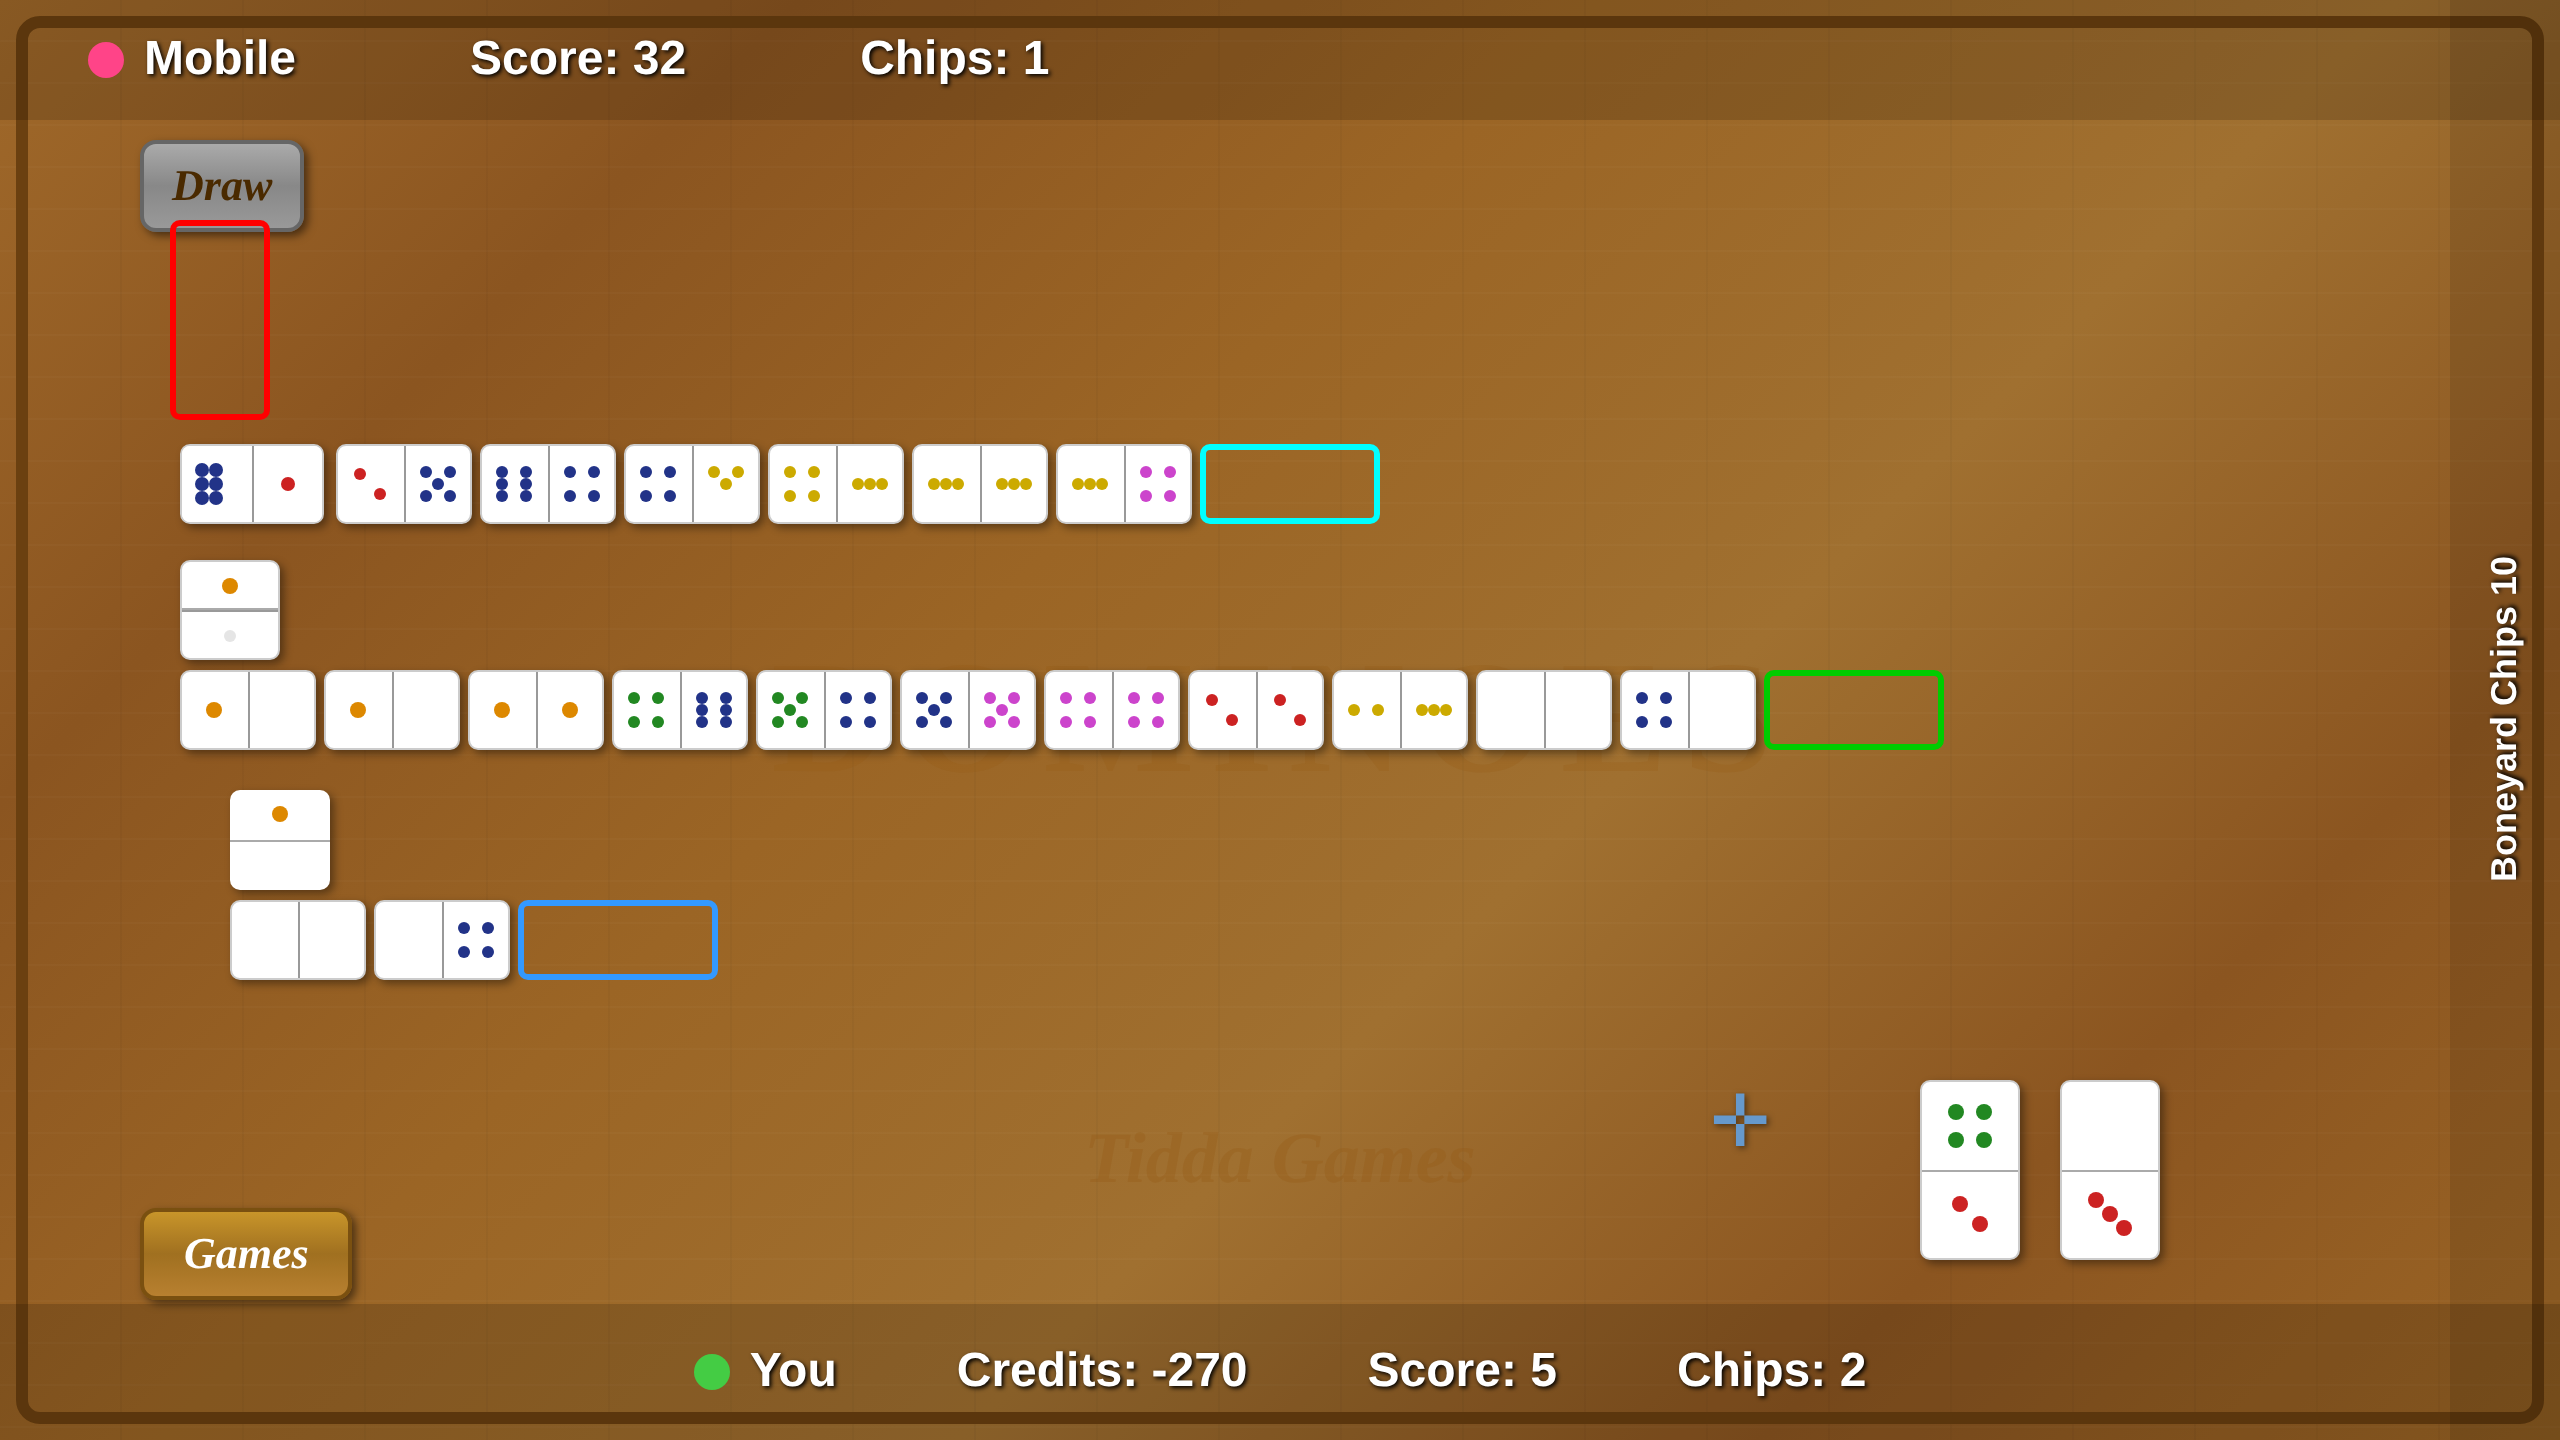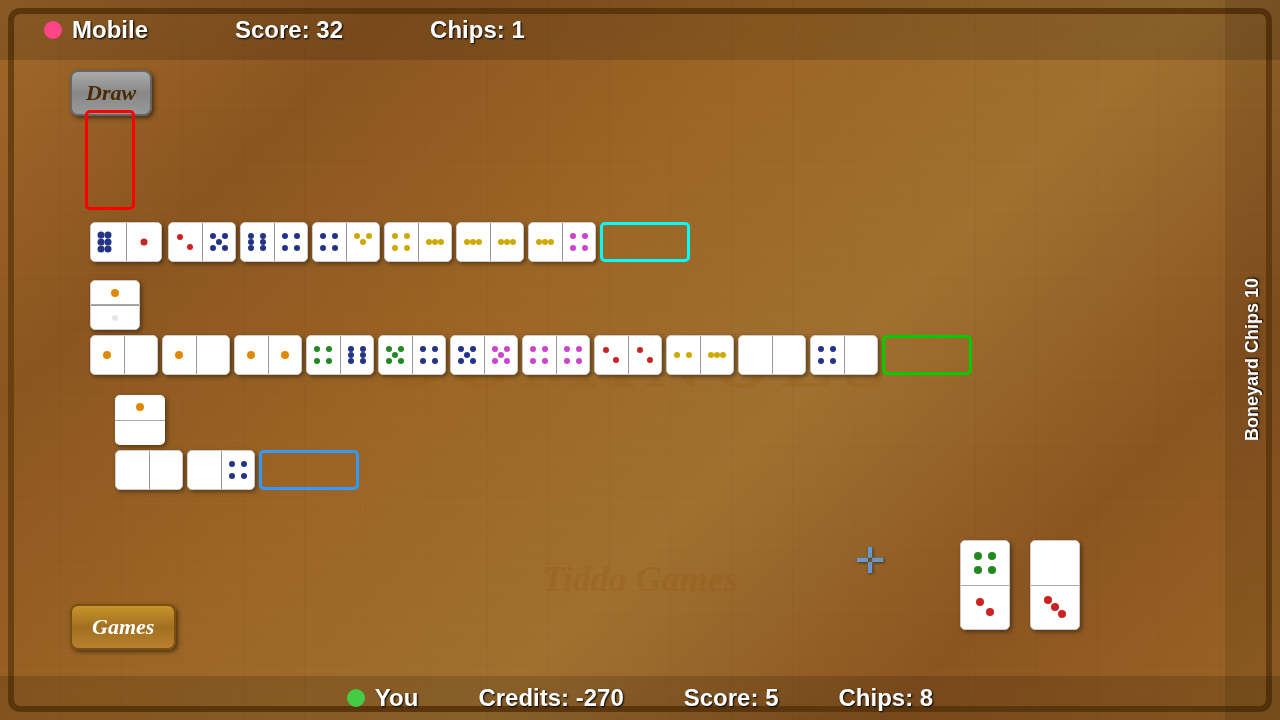--- a/index.html
+++ b/index.html
@@ -79,21 +79,21 @@
       height: 18px;
       border-radius: 50%;
     }
 
     
     .status-bar-bottom {
       position: absolute;
       bottom: 0;
       left: 0;
       right: 0;
-      height: 44px;
+      height: 68px;
       display: flex;
       align-items: center;
       justify-content: center;
       gap: 60px;
       background: rgba(0,0,0,0.15);
     }
 
     
     .right-sidebar {
       position: absolute;
@@ -254,21 +254,21 @@
       <div class="dot-indicator" style="background:#44cc44;"></div>
       <span>You</span>
     </div>
     <div class="status-item">
       <span>Credits: -270</span>
     </div>
     <div class="status-item">
       <span>Score: 5</span>
     </div>
     <div class="status-item">
-      <span>Chips: 8</span>
+      <span>Chips: 2</span>
     </div>
   </div>
 
   <div class="right-sidebar">
     <span class="sidebar-text">Boneyard Chips 10</span>
   </div>
 
   <div class="watermark">DOMINOES</div>
   <div class="watermark-bottom">Tidda Games</div>
 

